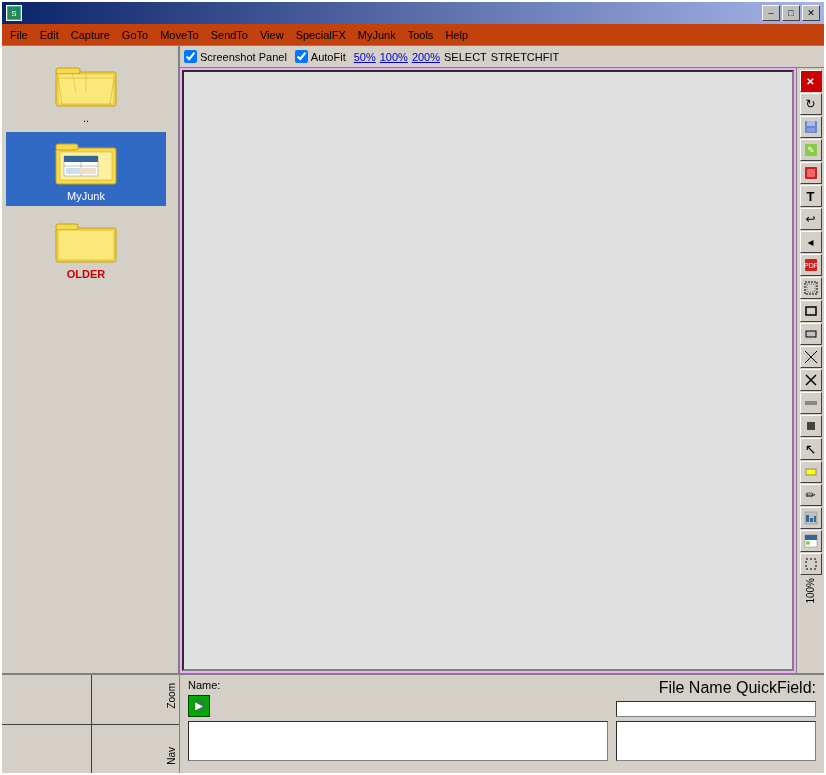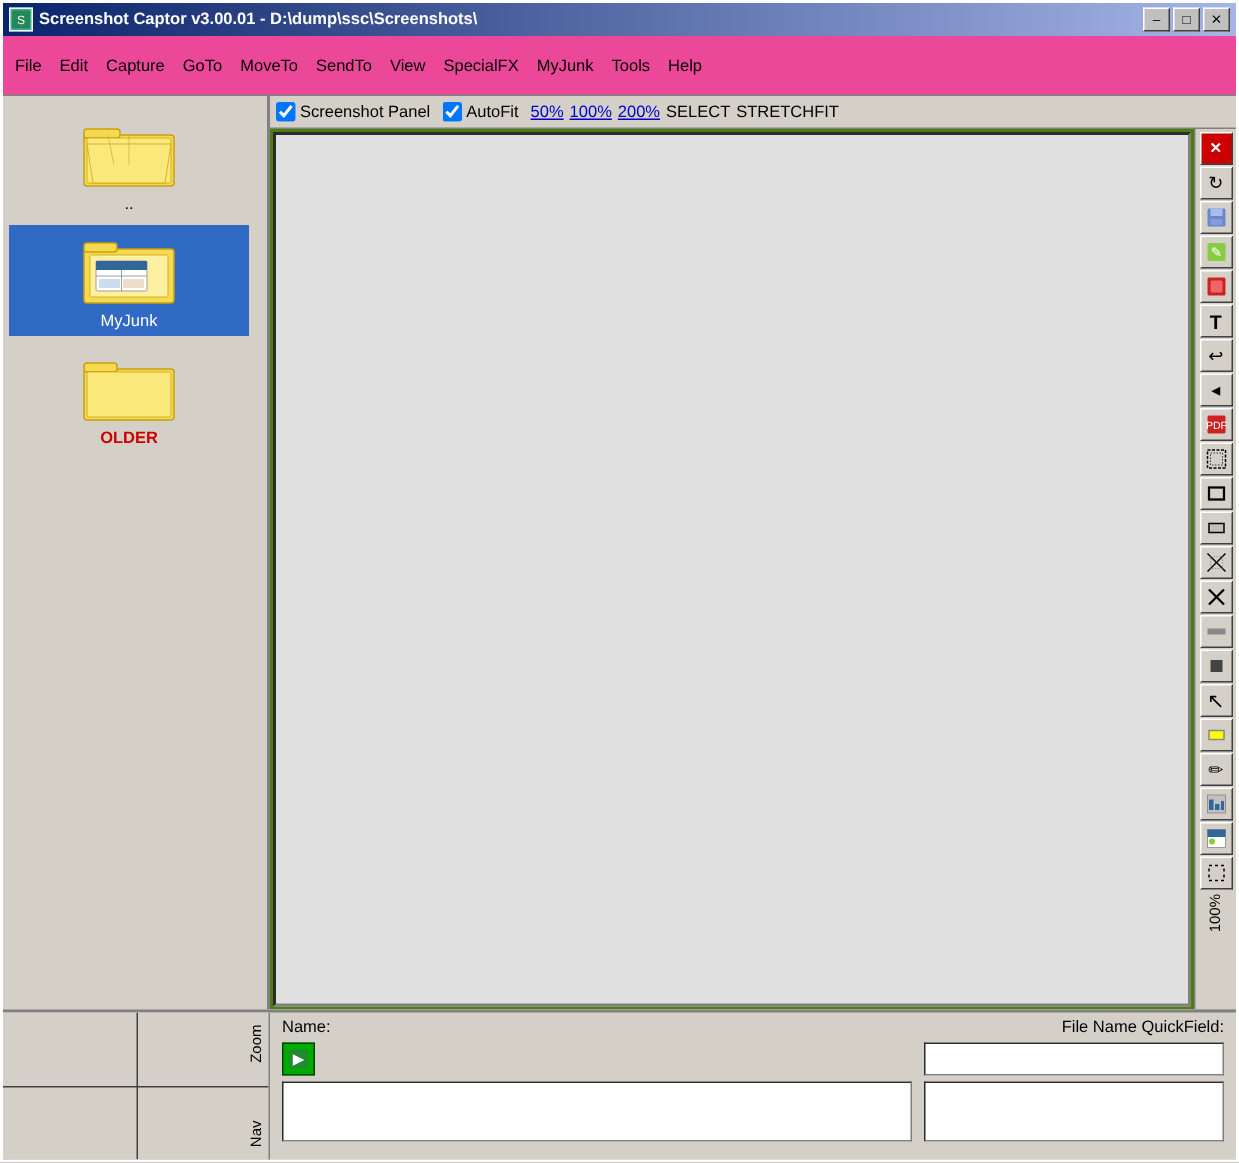--- a/index.html
+++ b/index.html
@@ -63,22 +63,22 @@
       border-right-color: #404040;
       border-bottom-color: #404040;
       display: flex;
       align-items: center;
       justify-content: center;
       font-size: 9px;
       cursor: pointer;
       color: #000;
     }
     .menu-bar {
-      background: #ec4899;
-      height: 40px;
+      background: #c2410c;
+      height: 22px;
       display: flex;
       align-items: center;
       padding: 0 2px;
       border-bottom: 1px solid #808080;
       flex-shrink: 0;
     }
     .menu-item {
       padding: 2px 6px;
       cursor: pointer;
       font-size: 11px;
@@ -123,21 +123,21 @@
       color: inherit;
     }
     .file-label.red {
       color: #cc0000;
       font-weight: bold;
     }
     .canvas-area {
       flex: 1;
       display: flex;
       flex-direction: column;
-      background: #4d7c0f;
+      background: #f0abfc;
     }
     .screenshot-panel-bar {
       height: 22px;
       background: #d4d0c8;
       display: flex;
       align-items: center;
       padding: 0 4px;
       gap: 8px;
       border-bottom: 1px solid #808080;
       flex-shrink: 0;
@@ -310,21 +310,20 @@
 <div class="window">
 
   <div class="title-bar">
     <div class="title-bar-left">
       <div class="title-bar-icon">
         <svg width="14" height="14" viewBox="0 0 14 14">
           <rect x="1" y="1" width="12" height="12" fill="#228855" rx="1"></rect>
           <text x="7" y="10" text-anchor="middle" fill="white" font-size="8" font-family="Arial">S</text>
         </svg>
       </div>
-      <span class="title-bar-text">Screenshot Captor v3.00.01 - D:\dump\ssc\Screenshots\</span>
     </div>
     <div class="title-bar-buttons">
       <div class="title-btn">–</div>
       <div class="title-btn">□</div>
       <div class="title-btn">✕</div>
     </div>
   </div>
 
   <div class="menu-bar">
     <div class="menu-item">File</div>
@@ -533,21 +532,21 @@
                   <rect x="1" y="1" width="12" height="12" fill="#228833" rx="1"></rect>
                   <text x="7" y="10" text-anchor="middle" fill="white" font-size="10">▶</text>
                 </svg>
             </div>
           </div>
           <textarea class="textarea-input" style=""></textarea>
         </div>
 
         <div style="width:200px; display:flex; flex-direction:column; gap:4px;">
           <div style="display:flex; align-items:center; justify-content:flex-end;">
-            <span style="font-size:11px;">File Name QuickField:</span>
+            <span style="font-size:16px;">File Name QuickField:</span>
           </div>
           <input type="text" class="text-input" style="height: 20px;">
           <textarea class="textarea-input" style=""></textarea>
         </div>
       </div>
     </div>
   </div>
 </div>
 
 </body></html>

